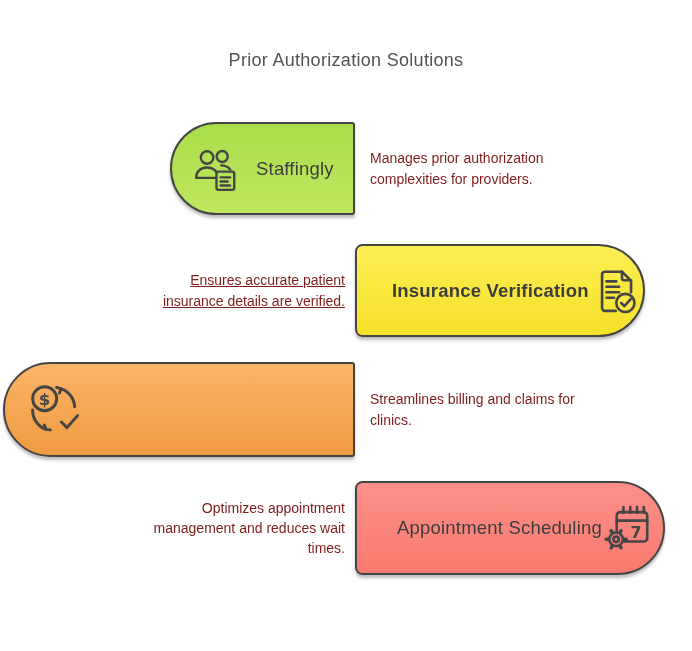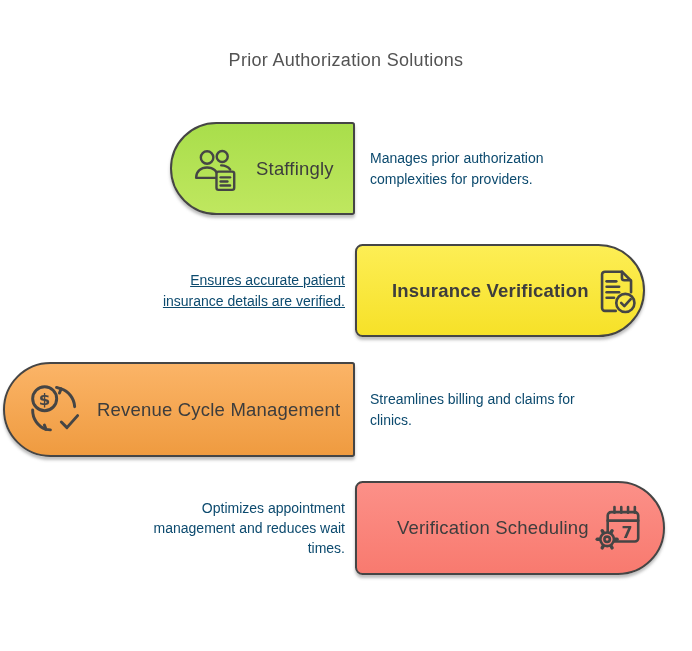--- a/index.html
+++ b/index.html
@@ -17,21 +17,21 @@
     position:absolute; display:flex; align-items:center;
     border:2px solid #454545;
     box-shadow:0 3px 3px rgba(110,110,110,.45);
   }
   .pill .label {
     font-size:18.5px; color:#3d3d3d; letter-spacing:.2px; white-space:nowrap;
   }
   .pill .icon { display:flex; align-items:center; justify-content:center; flex:0 0 auto; }
   .desc {
     position:absolute; display:flex; align-items:center;
-    font-size:14px; line-height:1.45; color:#0c4a6e;
+    font-size:14px; line-height:1.45; color:#7f1d1d;
   }
   .desc.left-col { justify-content:flex-end; text-align:right; }
   
   .r1-pill { left:170px; top:122px; width:185px; height:93px;
              border-radius:50px 3px 3px 50px; padding-left:21px; gap:15px; }
   .r1-desc { left:370px; top:122px; width:205px; height:93px; }
   .r2-pill { left:355px; top:244px; width:290px; height:93px;
              border-radius:8px 50px 50px 8px; padding-left:35px; padding-right:27px; }
   .r2-desc { left:140px; top:244px; width:205px; height:93px;text-decoration:underline; }
   .r3-pill { left:3px;  top:362px; width:352px; height:95px;
@@ -91,27 +91,26 @@
       <svg width="62" height="56" viewBox="0 0 44 42" fill="none" stroke="#454545" stroke-width="2.2" stroke-linecap="round" stroke-linejoin="round">
         <circle cx="13.5" cy="12.5" r="9"></circle>
         <text x="13.5" y="17" text-anchor="middle" font-size="12.5" font-weight="600" fill="#454545" stroke="none">$</text>
         <path d="M25.5 5 a15 15 0 0 1 10.5 13.5"></path>
         <path d="M25.8 5.2 l-3.4 -1.1 m3.4 1.1 l-1.2 3.1"></path>
         <path d="M4.5 21 a15 15 0 0 0 10 14.5"></path>
         <path d="M14.5 35.5 l-1.2 -3.2 m1.2 3.2 l3.3 0.4"></path>
         <path d="M26 30 l4.2 4.2 l8 -9"></path>
       </svg>
     </span>
-    <span class="label">Revenue Cycle Management</span>
   </div>
   <div class="desc left-col r4-desc">Optimizes appointment management and reduces wait times.</div>
 
   <div class="desc r3-desc">Streamlines billing and claims for clinics.</div>
   <div class="pill r4-pill" style="background: linear-gradient(rgb(252, 144, 136), rgb(248, 122, 111));">
-    <span class="label">Verification Scheduling</span>
+    <span class="label">Appointment Scheduling</span>
     <span class="icon ml-auto">
       <svg width="52" height="50" viewBox="0 0 46 44" fill="none" stroke="#454545" stroke-width="2.3" stroke-linecap="round" stroke-linejoin="round">
         <path d="M19 8.5 v-5 M25 8.5 v-5 M31 8.5 v-5 M37 8.5 v-5"></path>
         <rect x="13" y="8" width="27" height="26" rx="3"></rect>
         <path d="M13 15.5 H40"></path>
         <text x="30" y="30.5" text-anchor="middle" font-size="14" font-weight="600" fill="#454545" stroke="none">7</text>
         <g stroke-width="3">
           <path d="M18.5 32 h2.8"></path>
           <path d="M15.5 37.2 l1.4 2.4"></path>
           <path d="M9.5 37.2 l-1.4 2.4"></path>

